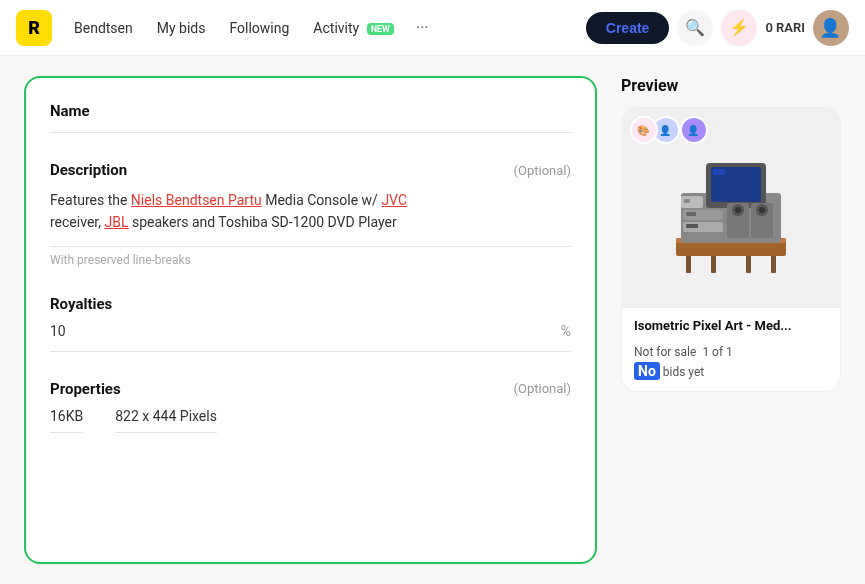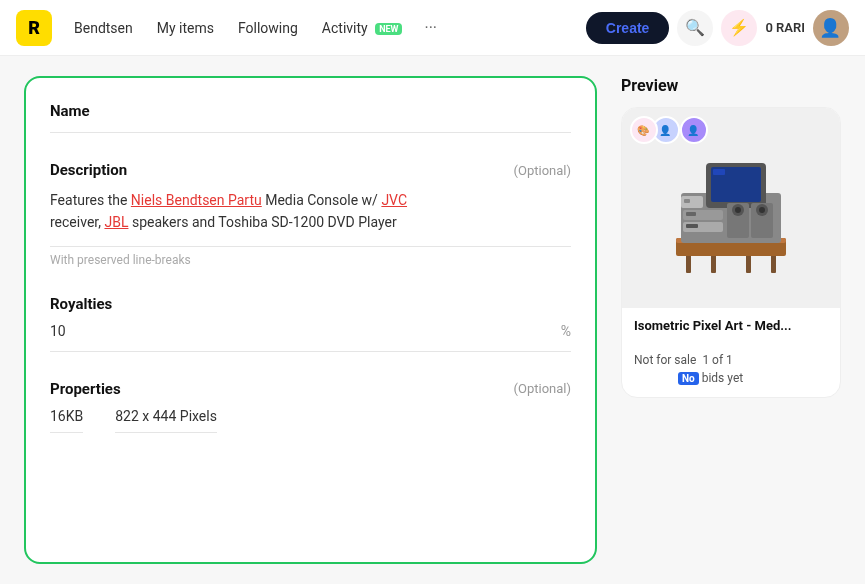--- a/index.html
+++ b/index.html
@@ -270,48 +270,47 @@
       font-weight: 700;
       color: #111;
       white-space: nowrap;
       overflow: hidden;
       text-overflow: ellipsis;
     }
     .preview-sub {
       display: flex;
       align-items: center;
       gap: 6px;
-      margin-top: 20px;
+      margin-top: 12px;
       font-size: 12px;
       color: #555;
     }
     .no-badge {
       background: #2563eb;
       color: #fff;
-      font-size: 10px;
+      font-size: 14px;
       font-weight: 700;
       border-radius: 3px;
       padding: 1px 4px;
-      margin-left: 44px;
     }
     .preview-bids {
       font-size: 12px;
       color: #555;
       padding: 4px 12px 0;
     }
   </style>
 </head>
 <body>
 
 <nav class="navbar">
   <div class="logo-btn">
     <span>R</span>
   </div>
   <span class="nav-link">Bendtsen</span>
-  <span class="nav-link">My items</span>
+  <span class="nav-link">My bids</span>
   <span class="nav-link">Following</span>
   <span class="nav-link">
     <span>Activity</span>
     <span class="nav-badge">NEW</span>
   </span>
   <span class="nav-more">···</span>
   <div class="nav-spacer"></div>
   <button class="create-btn">Create</button>
   <button class="nav-icon-btn">
     <span>🔍</span>

